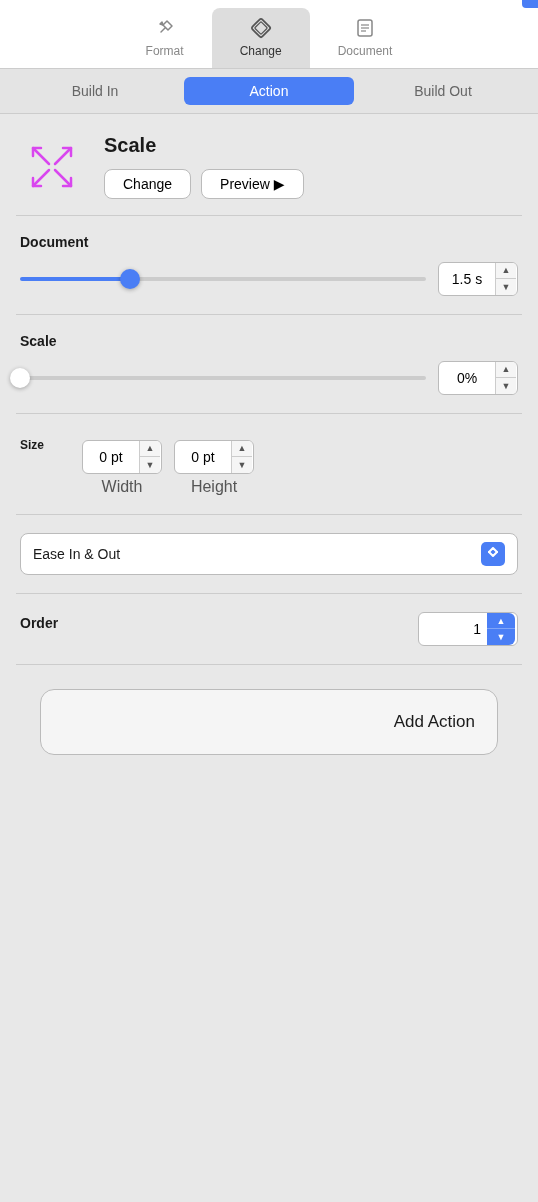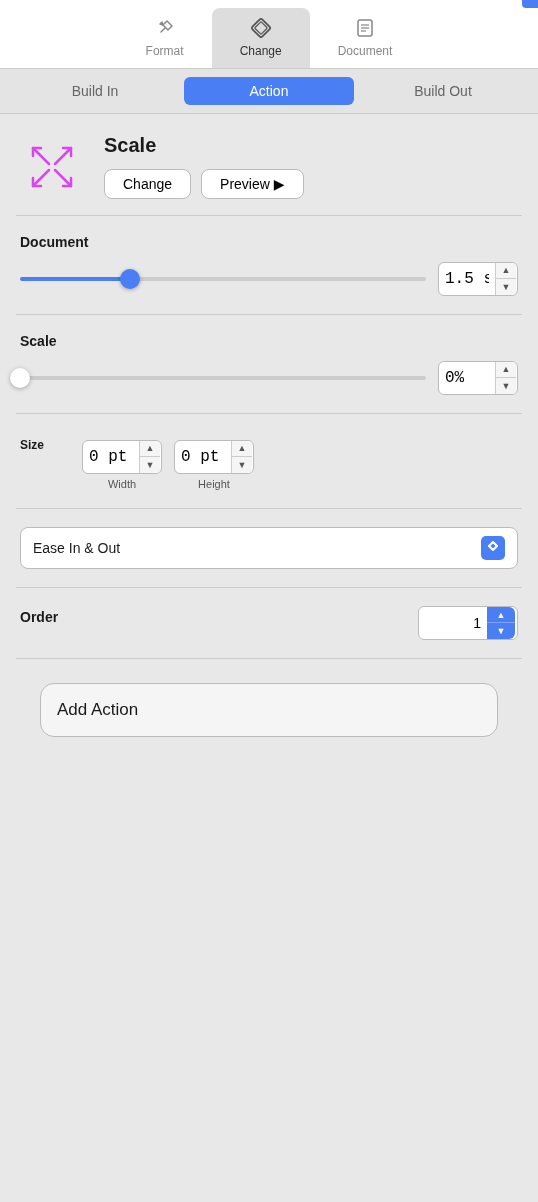--- a/index.html
+++ b/index.html
@@ -204,26 +204,25 @@
       border: 1px solid #bbb;
       border-radius: 6px;
       background: #fff;
       overflow: hidden;
       min-width: 80px;
     }
 
     .value-box input {
       border: none;
       background: transparent;
-      text-align: left;
+      text-align: center;
       padding: 4px 6px;
-      font-size: 16px;
+      font-size: 14px;
       width: 56px;
       outline: none;
-      font-family: Liberation Mono, monospace;
     }
 
     .stepper {
       display: flex;
       flex-direction: column;
       border-left: 1px solid #ccc;
     }
 
     .stepper-btn {
       width: 20px;
@@ -265,21 +264,21 @@
     }
 
     .size-input-col {
       display: flex;
       flex-direction: column;
       align-items: center;
       gap: 4px;
     }
 
     .size-input-col .sub-label {
-      font-size: 11px;
+      font-size: 16px;
       color: #555;
       text-align: center;
     }
 
     
     .accel-select-row {
       display: flex;
       align-items: center;
     }
 
@@ -364,28 +363,28 @@
 
     
     .add-action-section {
       padding: 24px 40px;
       display: flex;
       justify-content: center;
     }
 
     .add-action-btn {
       width: 100%;
-      padding: 16px;
+      padding: 22px;
       border-radius: 14px;
       border: 1px solid #bbb;
       background: #f5f5f5;
       font-size: 17px;
       font-weight: 500;
       cursor: pointer;
-      text-align: left;
+      text-align: right;
       color: #1a1a1a;
     }
 
     
     .corner-deco {
       position: absolute;
       top: 0;
       right: 0;
       width: 16px;
       height: 8px;

